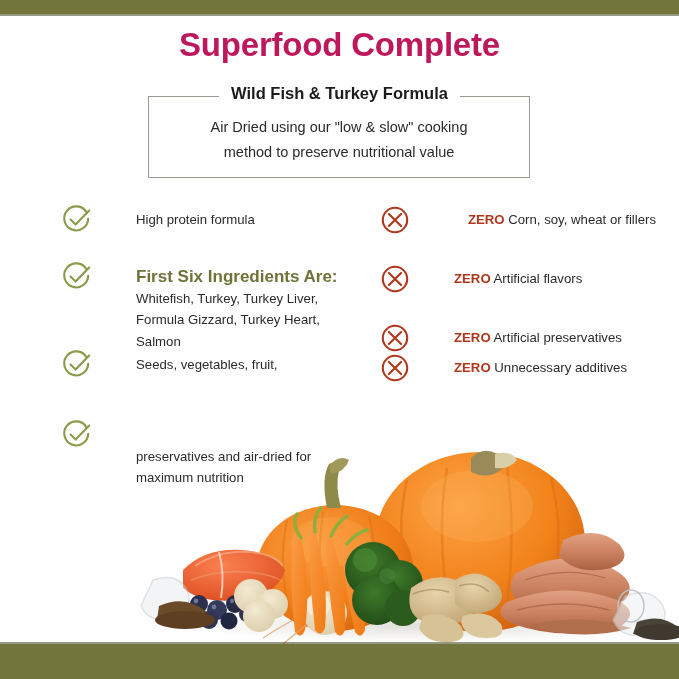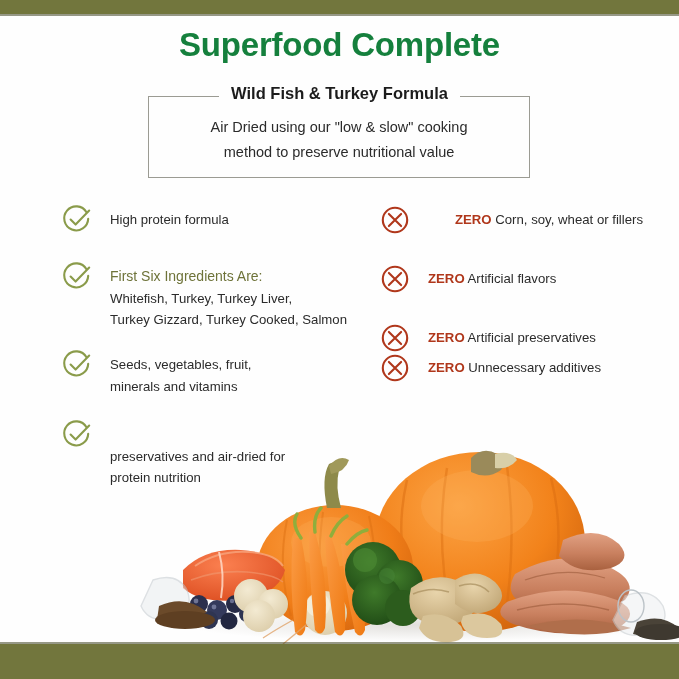--- a/index.html
+++ b/index.html
@@ -12,21 +12,21 @@
   }
   .page{position:absolute;inset:0;background:#fefefe;}
 
   .bar-top{position:absolute;left:0;top:0;width:679px;height:14px;background:#72763d;}
   .bar-top-line{position:absolute;left:0;top:14px;width:679px;height:2px;background:#3f4423;opacity:.55;}
   .bar-bottom{position:absolute;left:0;bottom:0;width:679px;height:35px;background:#72763d;}
   .bar-bottom-line{position:absolute;left:0;bottom:35px;width:679px;height:2px;background:#3f4423;opacity:.55;}
 
   .title{
     position:absolute;left:0;top:26px;width:679px;text-align:center;
-    font-size:33px;font-weight:bold;color:#15803d;letter-spacing:-.2px;
+    font-size:33px;font-weight:bold;color:#be185d;letter-spacing:-.2px;
   }
 
   .subbox{
     position:absolute;left:148px;top:96px;width:382px;height:82px;
     border:1.5px solid #9b9b93;box-sizing:border-box;
   }
   .subbox-heading{
     position:absolute;left:0;top:84px;width:679px;text-align:center;
     font-size:16.5px;font-weight:bold;color:#1c1c1c;
   }
@@ -34,22 +34,22 @@
   .subbox-body{
     position:absolute;left:148px;top:115px;width:382px;text-align:center;
     font-size:14.5px;color:#2b2b2b;line-height:25px;
   }
 
   .col-left{position:absolute;left:62px;top:205px;width:300px;}
   .col-right{position:absolute;left:380px;top:205px;width:290px;}
 
   .item{position:relative;min-height:30px;}
   .item .ico{position:absolute;left:0;top:0;width:30px;height:30px;}
-  .item .txt{margin-left:48px;font-size:13.2px;color:#2b2b2b;line-height:21.5px;padding-top:4px;}
-  .item .lead{display:block;color:#6e7339;font-weight:normal;font-size:14px;}
+  .item .txt{margin-left:74px;font-size:13.2px;color:#2b2b2b;line-height:21.5px;padding-top:4px;}
+  .item .lead{display:block;color:#6e7339;font-weight:bold;font-size:17px;}
   .zero{color:#b0371b;font-weight:bold;}
   .zbody{color:#2b2b2b;}
 
   svg{display:block;overflow:visible;}
 </style>
 </head>
 <body>
 
 <div class="page">
 
@@ -84,48 +84,47 @@
     <div class="item" style="height:88px;">
       <span class="ico">
         <svg width="30" height="30" viewBox="0 0 30 30">
           <path d="M24.5 7.2 A12 12 0 1 0 26.2 13.9" fill="none" stroke="#8a9b4a" stroke-width="2.1" stroke-linecap="round"></path>
           <path d="M8.6 14.6 L13.6 19.6 L27.2 5.6" fill="none" stroke="#8a9b4a" stroke-width="2.1" stroke-linecap="round" stroke-linejoin="round"></path>
         </svg>
       </span>
       <div class="txt">
         <span class="lead">First Six Ingredients Are:</span>
         <span>Whitefish, Turkey, Turkey Liver,</span><br>
-        <span>Turkey Gizzard, Turkey Cooked, Salmon</span>
+        <span>Formula Gizzard, Turkey Heart, Salmon</span>
       </div>
     </div>
 
     <div class="item" style="height:70px;">
       <span class="ico">
         <svg width="30" height="30" viewBox="0 0 30 30">
           <path d="M24.5 7.2 A12 12 0 1 0 26.2 13.9" fill="none" stroke="#8a9b4a" stroke-width="2.1" stroke-linecap="round"></path>
           <path d="M8.6 14.6 L13.6 19.6 L27.2 5.6" fill="none" stroke="#8a9b4a" stroke-width="2.1" stroke-linecap="round" stroke-linejoin="round"></path>
         </svg>
       </span>
       <div class="txt">
         <span>Seeds, vegetables, fruit,</span><br>
-        <span>minerals and vitamins</span>
       </div>
     </div>
 
     <div class="item">
       <span class="ico">
         <svg width="30" height="30" viewBox="0 0 30 30">
           <path d="M24.5 7.2 A12 12 0 1 0 26.2 13.9" fill="none" stroke="#8a9b4a" stroke-width="2.1" stroke-linecap="round"></path>
           <path d="M8.6 14.6 L13.6 19.6 L27.2 5.6" fill="none" stroke="#8a9b4a" stroke-width="2.1" stroke-linecap="round" stroke-linejoin="round"></path>
         </svg>
       </span>
       <div class="txt">
         <br>
         <span>preservatives and air-dried for</span><br>
-        <span>protein nutrition</span>
+        <span>maximum nutrition</span>
       </div>
     </div>
 
   </div>
 
   <div class="col-right">
 
     <div class="item" style="height:59px;text-align:center;">
       <span class="ico">
         <svg width="30" height="30" viewBox="0 0 30 30">

